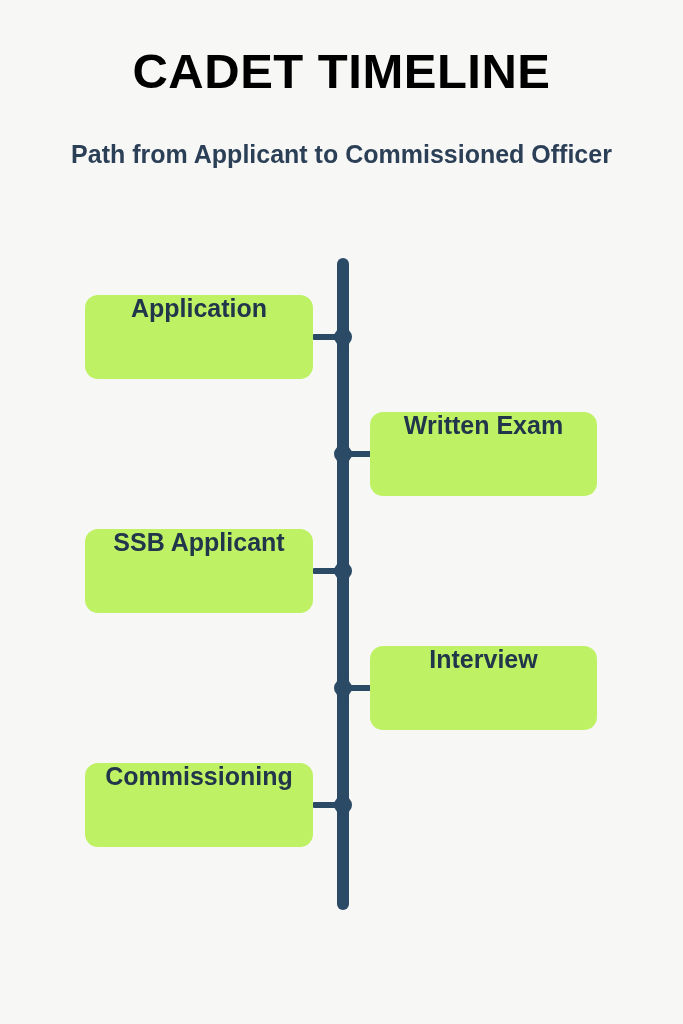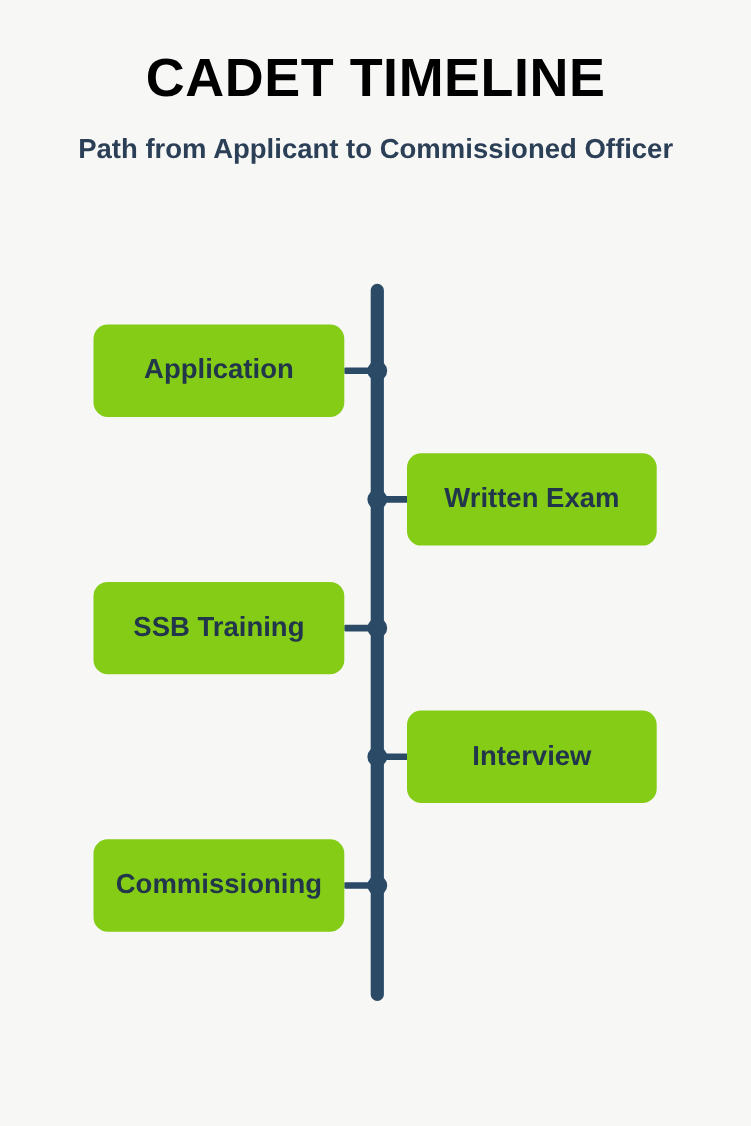--- a/index.html
+++ b/index.html
@@ -34,21 +34,21 @@
   .poster-title {
     font-size: 49px;
     font-weight: 700;
     letter-spacing: 0.5px;
     color: #000000;
     line-height: 1.05;
     margin: 0;
     white-space: nowrap;
   }
   .poster-subtitle {
-    margin: 22px auto 0 auto;
+    margin: 40px auto 0 auto;
     width: 570px;
     font-size: 25px;
     font-weight: 700;
     color: #2b3f56;
     line-height: 1.42;
   }
 
   
   .timeline {
     position: absolute;
@@ -87,25 +87,24 @@
     top: -3px;
     height: 6px;
     background: #2a4a66;
     border-radius: 1px;
   }
   .node.left .stub  { left: 313px; width: 28px; }
   .node.right .stub { left: 343px; width: 29px; }
 
   .card {
     position: absolute;
-    background: #84cc16;
+    background: #bef264;
     border-radius: 13px;
     box-sizing: border-box;
     display: flex;
-    align-items: center;
     height: 84px;
     top: -42px;
   }
   .node.left .card {
     left: 85px;
     width: 228px;
     justify-content: center;
     padding: 0 14px;
   }
   .node.right .card {
@@ -164,21 +163,21 @@
       <div class="dot"></div>
       <div class="card">
         <span class="card-label">Written Exam</span>
       </div>
     </div>
 
     <div class="node left" style="top:571px;">
       <div class="stub"></div>
       <div class="dot"></div>
       <div class="card">
-        <span class="card-label">SSB Training</span>
+        <span class="card-label">SSB Applicant</span>
       </div>
     </div>
 
     <div class="node right" style="top:688px;">
       <div class="stub"></div>
       <div class="dot"></div>
       <div class="card">
         <span class="card-label">Interview</span>
       </div>
     </div>

